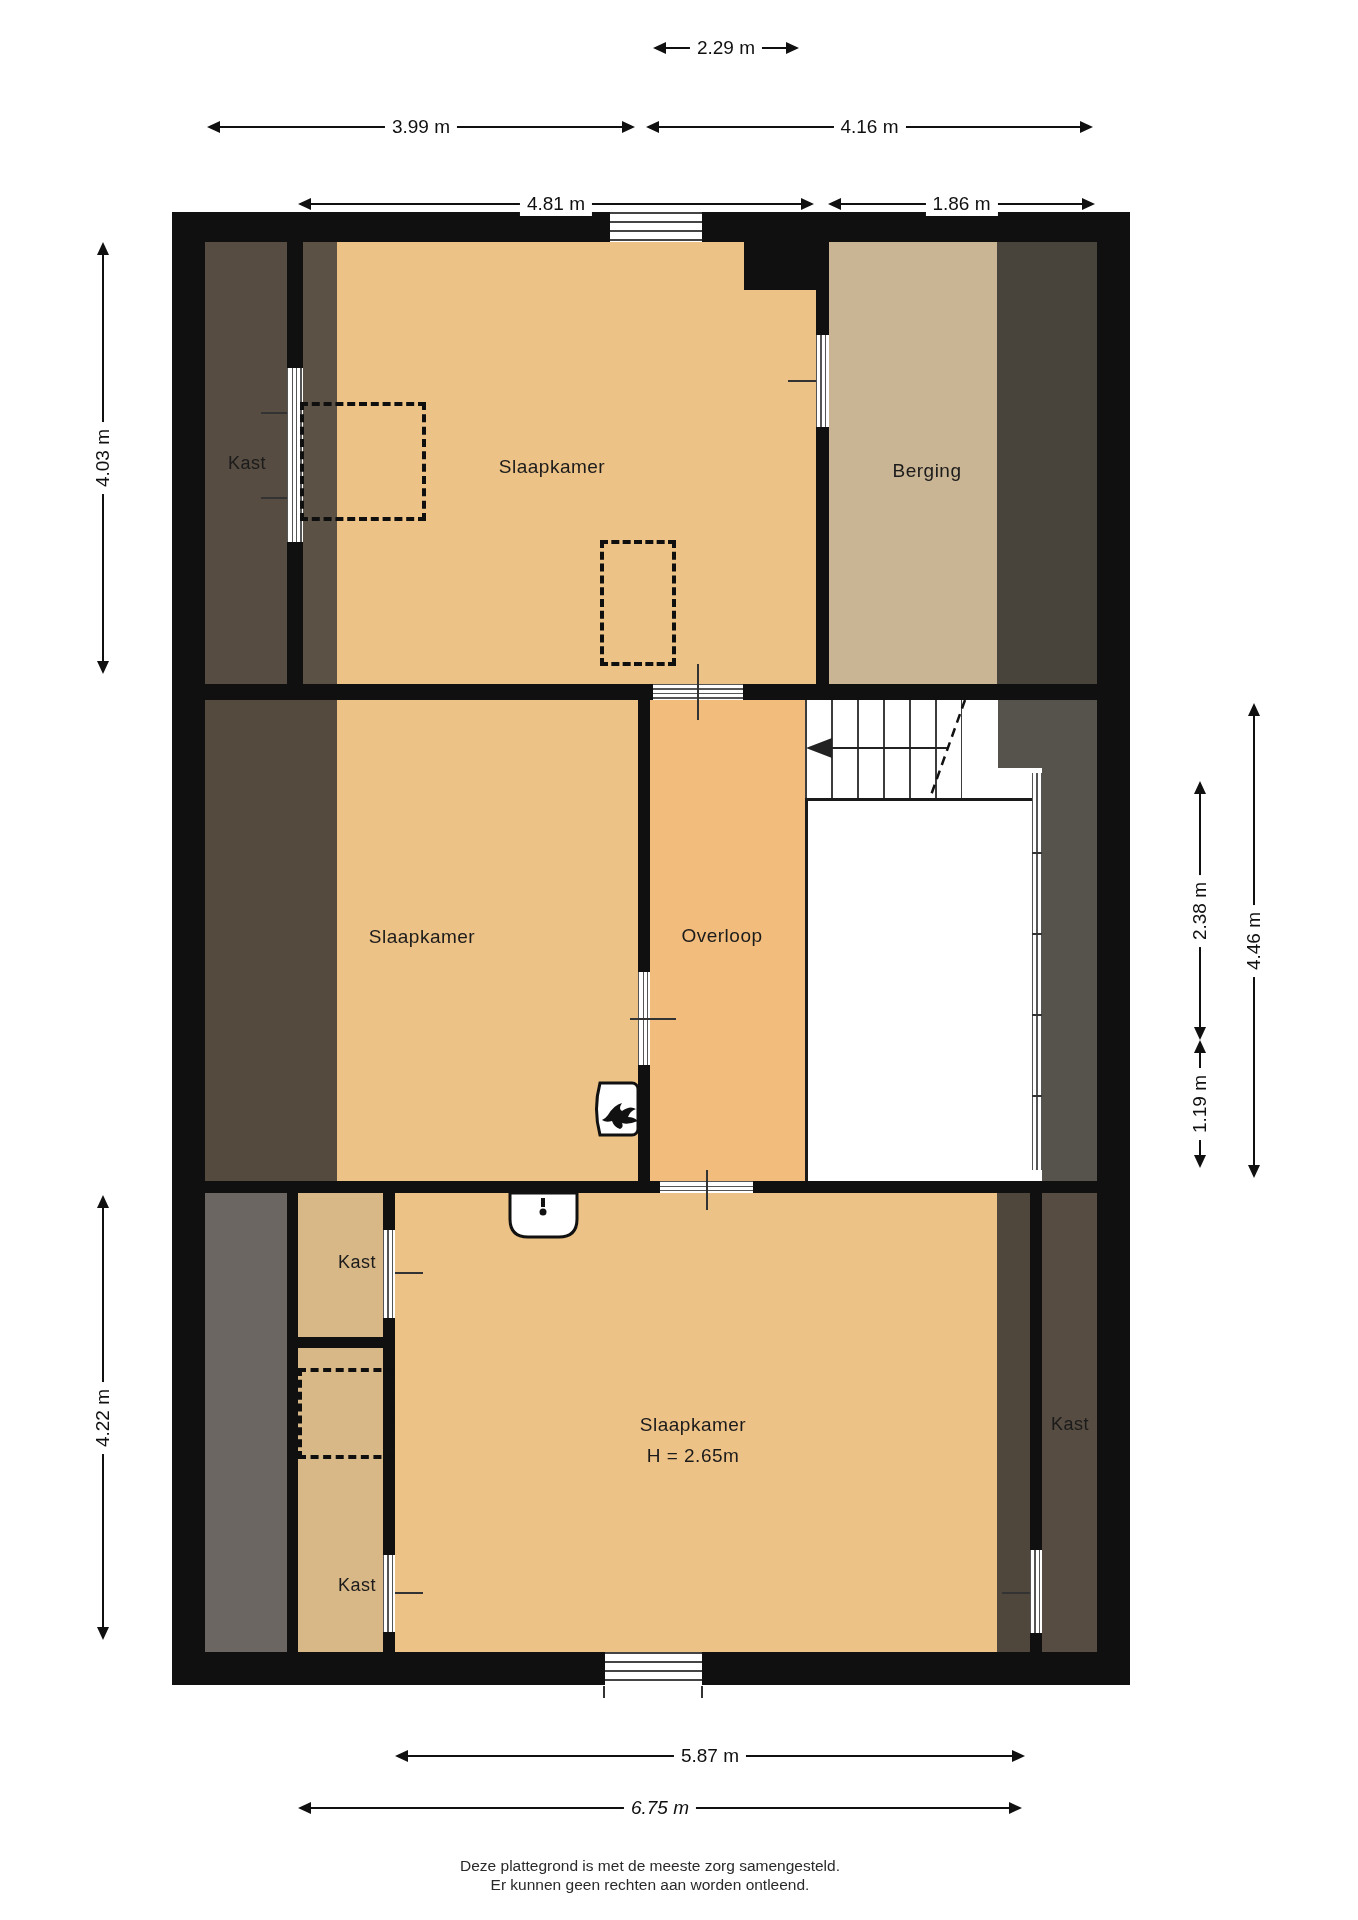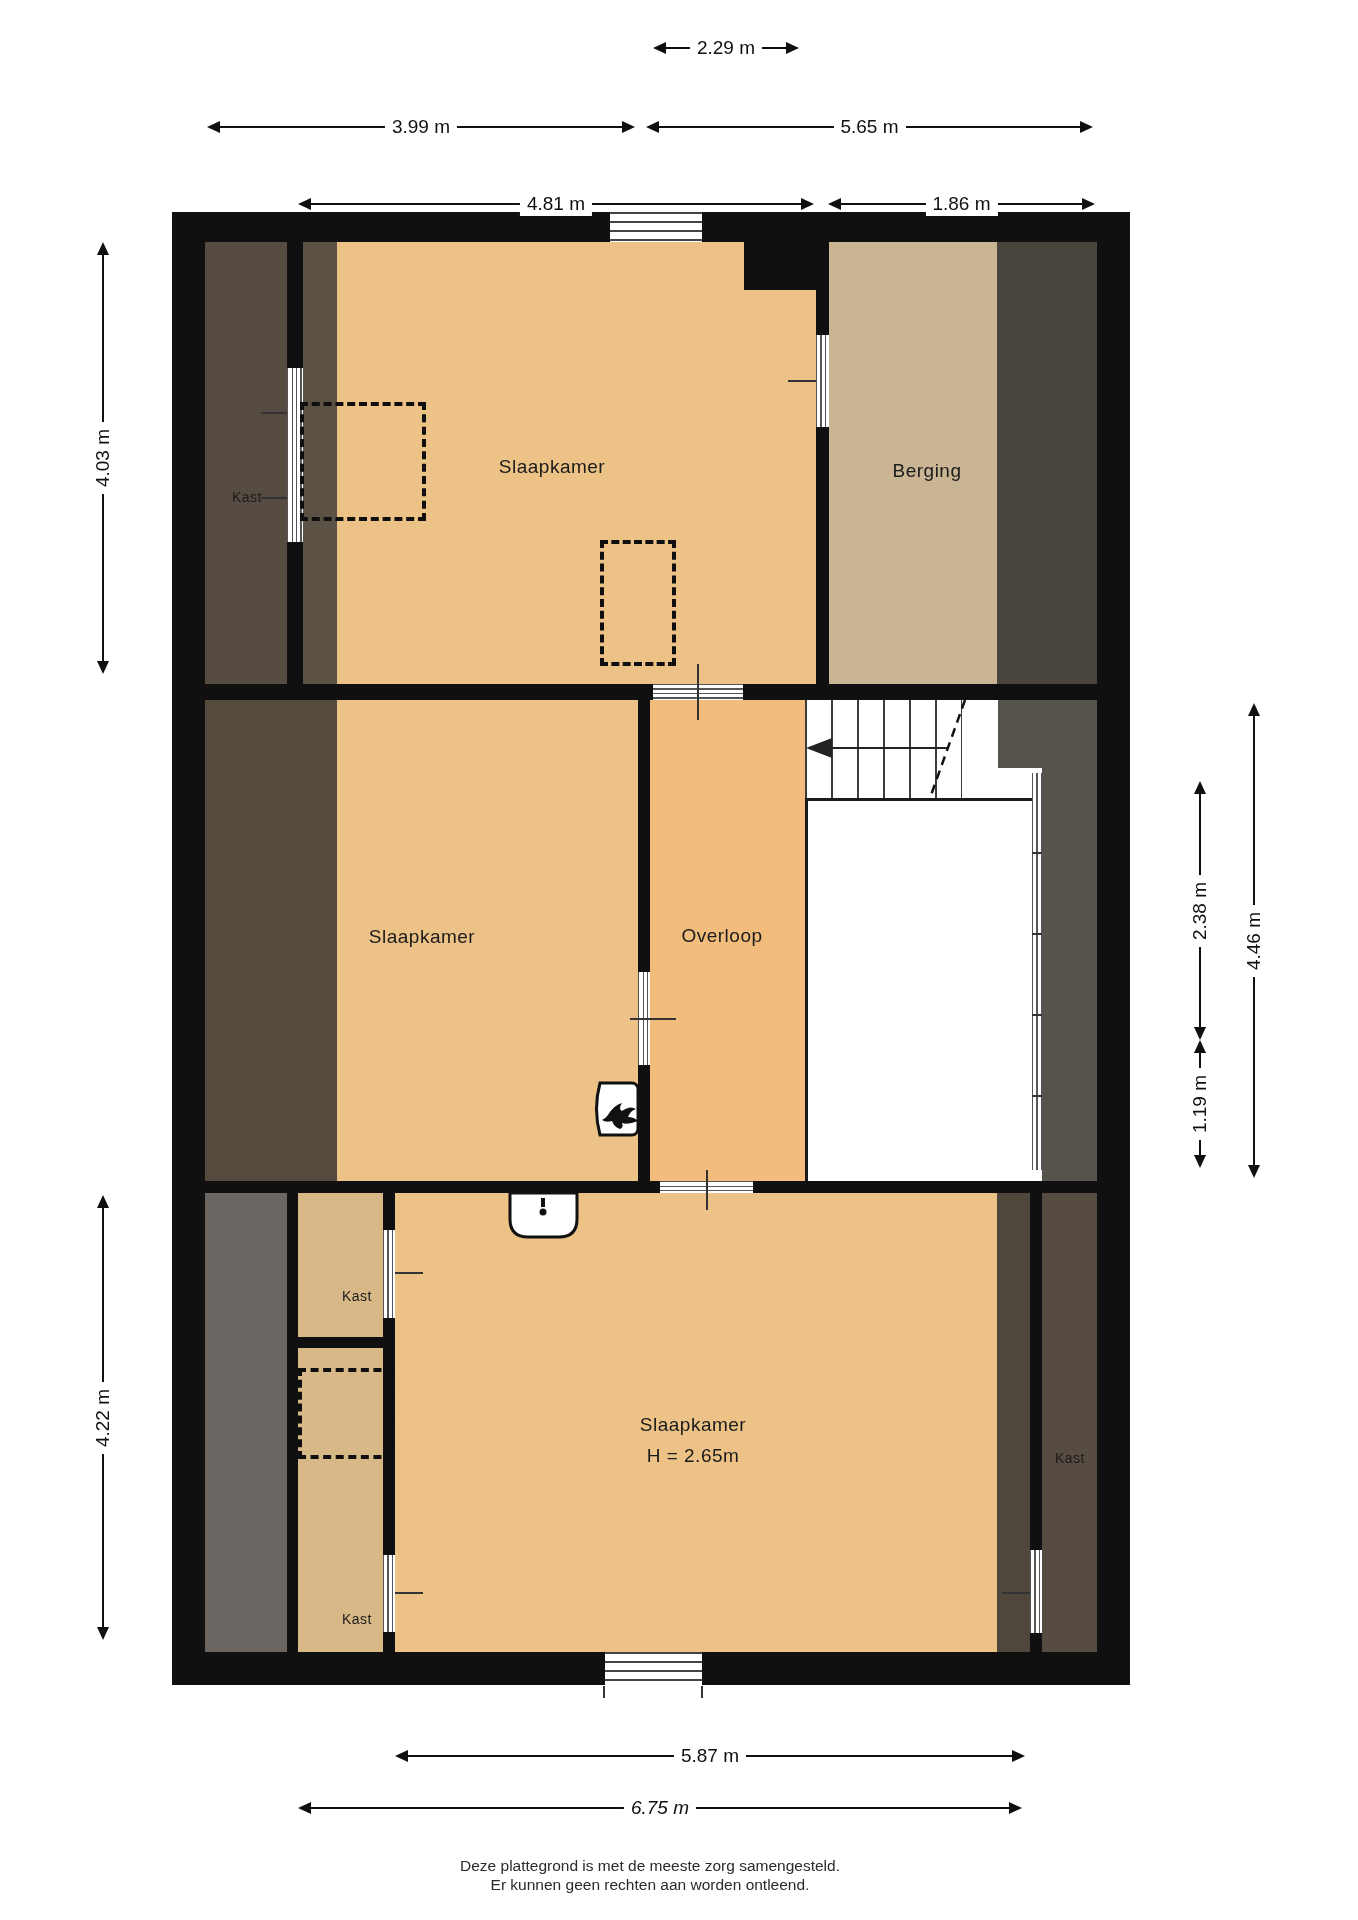--- a/index.html
+++ b/index.html
@@ -1,21 +1,21 @@
 <!DOCTYPE html>
 <html style="--c-wall: #101010; --c-bedroom: #edc287; --c-overloop: #f2bd7c; --c-darkbrown: #564c41; --c-berging: #c9b494; --c-bergingband: #49443b; --c-gray: #56524c; --c-graybl: #6b6661; --c-closet: #d8b887;"><head>
 <meta charset="utf-8">
 <style>
   html,body{margin:0;padding:0;background:#fff;font-family:"Liberation Sans",sans-serif;}
   #canvas{position:relative;width:1358px;height:1920px;background:#fff;overflow:hidden;}
   .abs{position:absolute;}
   .wall{position:absolute;background:var(--c-wall);}
   .floor{position:absolute;}
   .lbl{position:absolute;width:220px;margin-left:-110px;text-align:center;color:#1b1b1b;font-size:19px;letter-spacing:.5px;}
-  .lbl.small{font-size:14px;margin-top:36px;}
+  .lbl.small{font-size:18px;}
   
   .stripeV{position:absolute;background:#fff;background-image:repeating-linear-gradient(to right,#555 0 1.4px,transparent 1.4px 4.5px);}
   .stripeH{position:absolute;background:#fff;background-image:repeating-linear-gradient(to bottom,#555 0 1.4px,transparent 1.4px 4.5px);}
   .winH{position:absolute;background:#fff;background-image:repeating-linear-gradient(to bottom,#444 0 1.6px,transparent 1.6px 9px);}
   .tick{position:absolute;background:#333;}
   .dashedbox{position:absolute;border:4.5px dashed #0f0f0f;background:transparent;}
   
   .stairs{position:absolute;background:#fff;background-image:repeating-linear-gradient(to right,#3c3c3c 0 2px,transparent 2px 26px);border-top:2px solid #111;}
   .voidarea{position:absolute;background:#fff;border-left:3px solid #1a1a1a;border-top:3px solid #1a1a1a;}
   
@@ -172,21 +172,21 @@
   <div class="dimh" style="left:207px;top:121px;width:428px;">
     <span class="dline"></span>
       <span class="ah al"></span>
       <span class="ah ar"></span>
     <span class="dlabel">3.99 m</span>
   </div>
   <div class="dimh" style="left:646px;top:121px;width:447px;">
     <span class="dline"></span>
       <span class="ah al"></span>
       <span class="ah ar"></span>
-    <span class="dlabel">5.65 m</span>
+    <span class="dlabel">4.16 m</span>
   </div>
   <div class="dimh" style="left:298px;top:198px;width:516px;">
     <span class="dline"></span>
       <span class="ah al"></span>
       <span class="ah ar"></span>
     <span class="dlabel">4.81 m</span>
   </div>
   <div class="dimh" style="left:828px;top:198px;width:267px;">
     <span class="dline"></span>
       <span class="ah al"></span>

